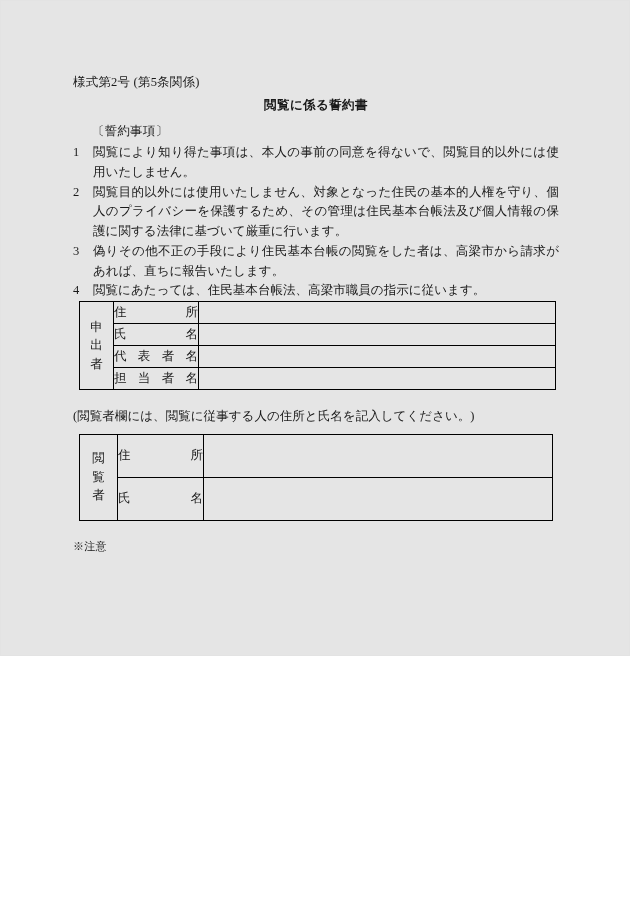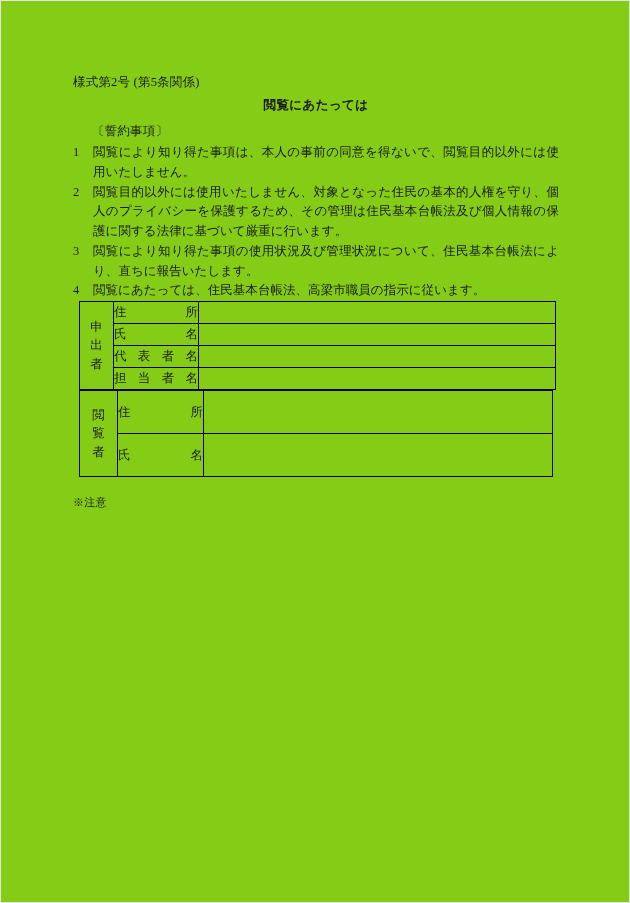--- a/index.html
+++ b/index.html
@@ -7,23 +7,23 @@
     padding: 0;
     background: #ffffff;
   }
   body {
     font-family: "Liberation Serif", "DejaVu Serif", serif;
     color: #1a1a1a;
   }
   .page {
     position: relative;
     width: 630px;
-    height: 903px;
+    height: 656px;
     box-sizing: border-box;
-    background: #84cc16;
+    background: #e5e5e5;
     border: 1px solid #e3e3e3;
     overflow: hidden;
   }
   .content {
     position: absolute;
     left: 72px;
     top: 72px;
     width: 486px;
   }
 
@@ -165,36 +165,36 @@
   }
 </style>
 </head>
 <body>
 
 <div class="page">
   <div class="content">
 
     <p class="form-no">様式第2号 (第5条関係)</p>
 
-    <h1 class="doc-title">閲覧にあたっては</h1>
+    <h1 class="doc-title">閲覧に係る誓約書</h1>
 
     <p class="section-label">〔誓約事項〕</p>
 
     <ol class="clause-list">
       <li class="clause">
         <span class="clause-num">1</span>
         <span class="clause-body">閲覧により知り得た事項は、本人の事前の同意を得ないで、閲覧目的以外には使用いたしません。</span>
       </li>
       <li class="clause">
         <span class="clause-num">2</span>
         <span class="clause-body">閲覧目的以外には使用いたしません、対象となった住民の基本的人権を守り、個人のプライバシーを保護するため、その管理は住民基本台帳法及び個人情報の保護に関する法律に基づいて厳重に行います。</span>
       </li>
       <li class="clause">
         <span class="clause-num">3</span>
-        <span class="clause-body">閲覧により知り得た事項の使用状況及び管理状況について、住民基本台帳法により、直ちに報告いたします。</span>
+        <span class="clause-body">偽りその他不正の手段により住民基本台帳の閲覧をした者は、高梁市から請求があれば、直ちに報告いたします。</span>
       </li>
       <li class="clause">
         <span class="clause-num">4</span>
         <span class="clause-body">閲覧にあたっては、住民基本台帳法、高梁市職員の指示に従います。</span>
       </li>
     </ol>
 
 
     <table class="form-table table-applicant">
       <tbody>
@@ -217,20 +217,21 @@
           <td class="label-cell">代 表 者 名</td>
           <td class="value-cell"></td>
         </tr>
         <tr>
           <td class="label-cell">担 当 者 名</td>
           <td class="value-cell"></td>
         </tr>
       </tbody>
     </table>
 
+    <p class="inter-note">(閲覧者欄には、閲覧に従事する人の住所と氏名を記入してください。)</p>
 
     <table class="form-table table-browsers">
       <tbody>
         <tr>
           <td class="group-cell" rowspan="2">
             <span class="vstack">
               <span class="vchar">閲</span>
               <span class="vchar">覧</span>
               <span class="vchar">者</span>
             </span>

